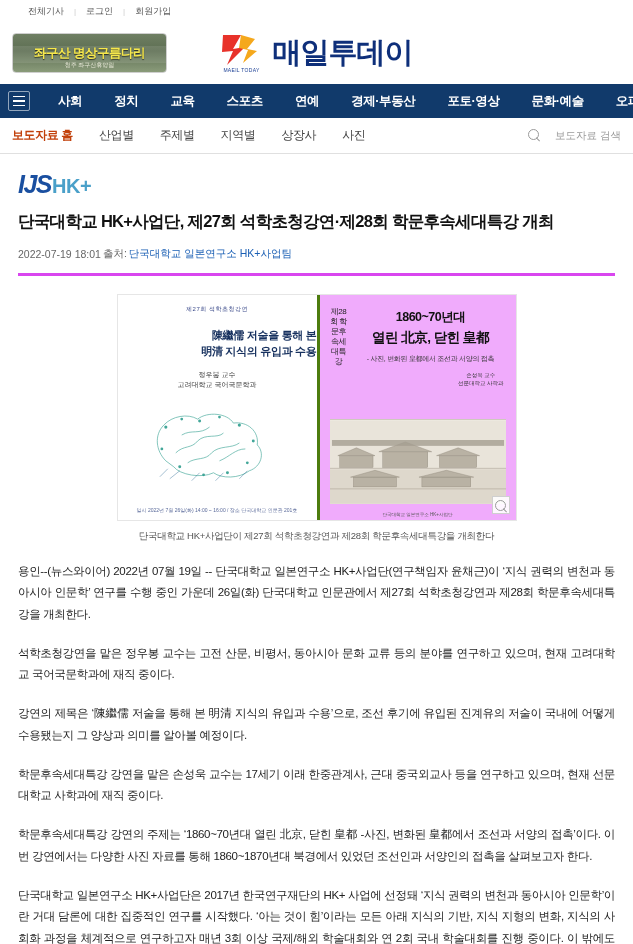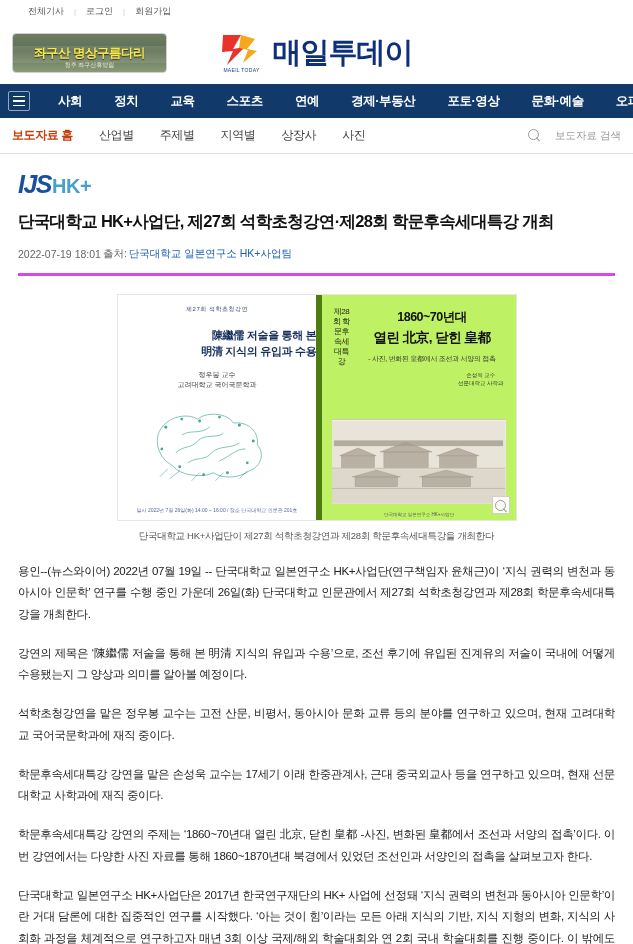--- a/index.html
+++ b/index.html
@@ -224,21 +224,21 @@
     width: 400px;
     margin: 0 auto;
   }
   .poster {
     width: 200px;
     height: 225px;
     position: relative;
     overflow: hidden;
   }
   .poster-left { background: #ffffff; }
-  .poster-right { background: #bef264; border-left: 6px solid #4d7c0f; }
+  .poster-right { background: #f0abfc; border-left: 3px solid #4d7c0f; }
 
   .pl-top {
     text-align: center;
     font-size: 6px;
     color: #3b4a8a;
     padding-top: 10px;
     letter-spacing: .5px;
   }
   .pl-title {
     text-align: right;
@@ -496,20 +496,20 @@
       <div class="zoom-btn">
         <span class="search-icon"></span>
       </div>
     </div>
 
     <figcaption class="figcaption">단국대학교 HK+사업단이 제27회 석학초청강연과 제28회 학문후속세대특강을 개최한다</figcaption>
   </figure>
 
   <div class="body-text">
     <p>용인--(뉴스와이어) 2022년 07월 19일 -- 단국대학교 일본연구소 HK+사업단(연구책임자 윤채근)이 ‘지식 권력의 변천과 동아시아 인문학’ 연구를 수행 중인 가운데 26일(화) 단국대학교 인문관에서 제27회 석학초청강연과 제28회 학문후속세대특강을 개최한다.</p>
+    <p>석학초청강연을 맡은 정우봉 교수는 고전 산문, 비평서, 동아시아 문화 교류 등의 분야를 연구하고 있으며, 현재 고려대학교 국어국문학과에 재직 중이다.</p>
     <p>강연의 제목은 ‘陳繼儒 저술을 통해 본 明清 지식의 유입과 수용’으로, 조선 후기에 유입된 진계유의 저술이 국내에 어떻게 수용됐는지 그 양상과 의미를 알아볼 예정이다.</p>
-    <p>석학초청강연을 맡은 정우봉 교수는 고전 산문, 비평서, 동아시아 문화 교류 등의 분야를 연구하고 있으며, 현재 고려대학교 국어국문학과에 재직 중이다.</p>
     <p>학문후속세대특강 강연을 맡은 손성욱 교수는 17세기 이래 한중관계사, 근대 중국외교사 등을 연구하고 있으며, 현재 선문대학교 사학과에 재직 중이다.</p>
     <p>학문후속세대특강 강연의 주제는 ‘1860~70년대 열린 北京, 닫힌 皇都 -사진, 변화된 皇都에서 조선과 서양의 접촉’이다. 이번 강연에서는 다양한 사진 자료를 통해 1860~1870년대 북경에서 있었던 조선인과 서양인의 접촉을 살펴보고자 한다.</p>
     <p>단국대학교 일본연구소 HK+사업단은 2017년 한국연구재단의 HK+ 사업에 선정돼 ‘지식 권력의 변천과 동아시아 인문학’이란 거대 담론에 대한 집중적인 연구를 시작했다. ‘아는 것이 힘’이라는 모든 아래 지식의 기반, 지식 지형의 변화, 지식의 사회화 과정을 체계적으로 연구하고자 매년 3회 이상 국제/해외 학술대회와 연 2회 국내 학술대회를 진행 중이다. 이 밖에도 석학초청강연과 학문후속세대특강 등 다양한 강연과 연구 성과를 발표하고, 해외 연구자와의 교류를 통해 4차 산업혁명 시대 지식에 대한 새 패러다임을 제시할 계획이다.</p>
   </div>
 
 </div>
 
 </body></html>

